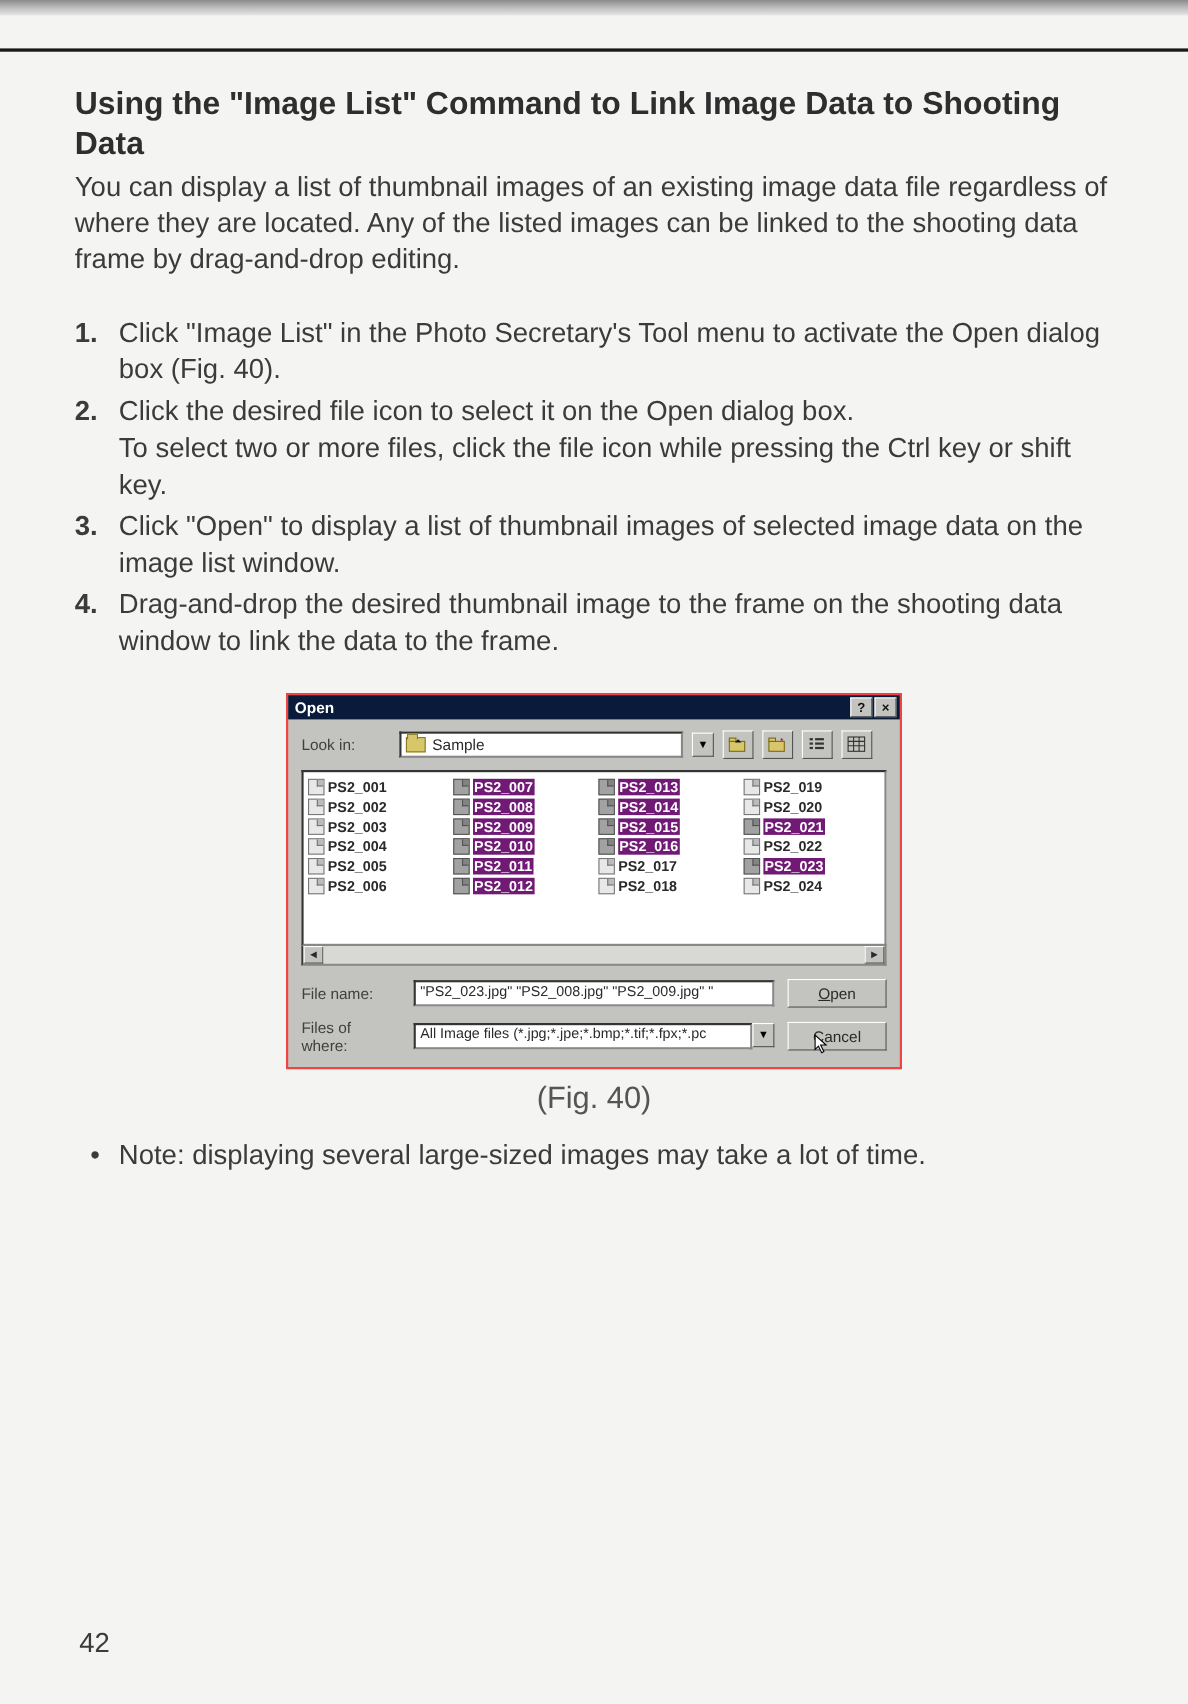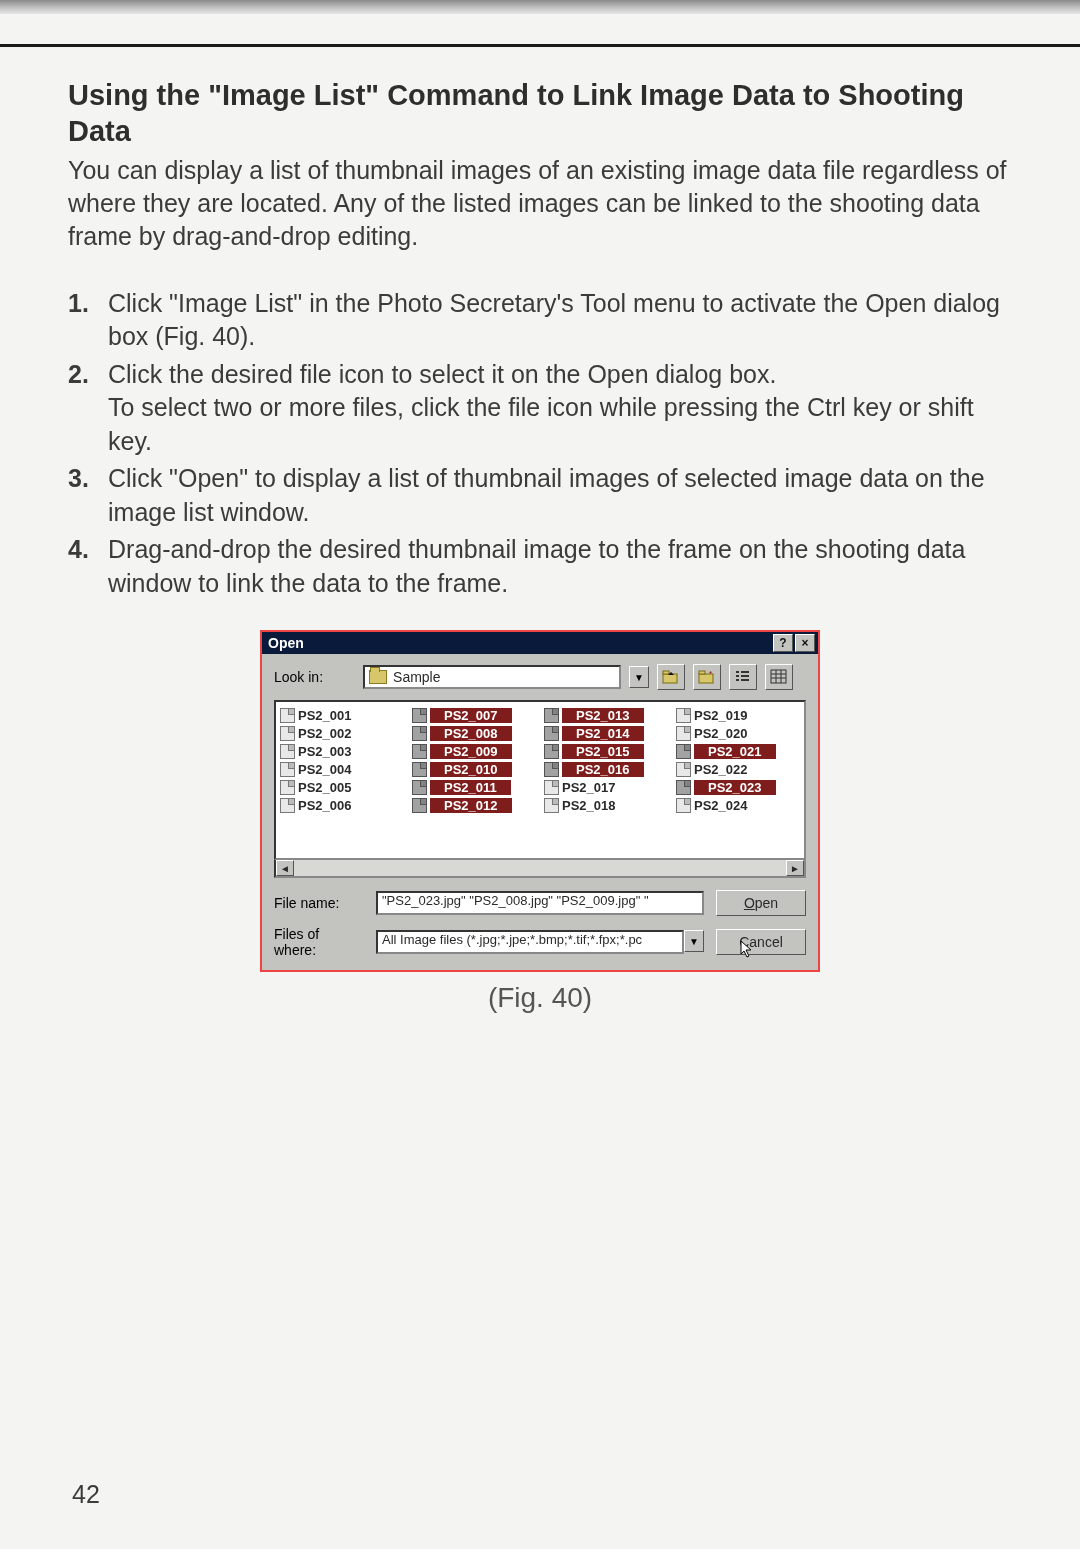--- a/index.html
+++ b/index.html
@@ -95,21 +95,21 @@
     width: 20px; height: 18px;
     background: #c3c3c0;
     border: 1px solid #fff;
     border-right-color:#555; border-bottom-color:#555;
     margin-left: 2px;
     display: flex; align-items:center; justify-content:center;
     font-size: 12px; font-weight: bold; color:#111;
   }
   .dlg-body { padding: 10px 12px 12px 12px; }
   .row-lookin { display:flex; align-items:center; gap:8px; margin-bottom:10px; }
-  .label { font-size:14px; color:#000000; }
+  .label { font-size:14px; color:#404040; }
   .lookin-field {
     flex: 0 0 258px;
     height: 24px;
     background: #fff;
     border: 2px inset #888;
     display:flex; align-items:center; gap:6px; padding:0 4px;margin-left:32px;
   }
   .folder-icon {
     width:18px;height:14px;background:#d8c76a;border:1px solid #8a7a20;position:relative;
   }
@@ -121,21 +121,21 @@
   .tool-btn {
     width:28px;height:26px;background:#c3c3c0;border:1px solid #fff;border-right-color:#555;border-bottom-color:#555;
     display:flex;align-items:center;justify-content:center;
   }
   .file-area {
     background:#fff;border:2px inset #888;height:160px;padding:6px 4px;overflow:hidden;
   }
   .file-cols { display:flex; gap:8px; }
   .file-col { flex:1; display:flex; flex-direction:column; gap:3px;font-weight:bold; }
   .file-item { display:flex; align-items:center; gap:3px; font-size:13px; white-space:nowrap; }
-  .file-item.sel .fname { background:#7f1d1d; color:#fff; padding:0 14px; }
+  .file-item.sel .fname { background:#701a75; color:#fff; padding:0 1px; }
   .doc-icon { width:15px; height:15px; background:#e8e8e8; border:1px solid #777; position:relative; }
   .doc-icon::after{content:"";position:absolute;right:0;top:0;width:5px;height:5px;background:#bbb;border-left:1px solid #777;border-bottom:1px solid #777;}
   .doc-icon.sel{filter:brightness(0.7) saturate(1.5);}
   .hscroll {
     display:flex; align-items:center; background:#c3c3c0; height:18px; border:2px inset #888; border-top:none;
   }
   .hs-btn{width:18px;height:100%;background:#c3c3c0;border:1px solid #fff;border-right-color:#555;border-bottom-color:#555;display:flex;align-items:center;justify-content:center;font-size:10px;}
   .hs-track{flex:1;background:#d8d8d4;height:100%;}
   .bottom-rows { display:grid; grid-template-columns: 90px 1fr 90px; gap:10px 12px; margin-top:12px; align-items:center; }
   .text-input {
@@ -352,16 +352,17 @@
             </div>
       </div>
       <svg class="cursor" viewBox="0 0 16 20">
             <path d="M1 1 L1 14 L4 11 L7 17 L9 16 L6 10 L11 10 Z" fill="#fff" stroke="#000"></path>
           </svg>
     </div>
   </div>
 
   <div class="fig-caption">(Fig. 40)</div>
 
+  <div class="note-row">Note: displaying several large-sized images may take a lot of time.</div>
 </div>
 
 <div class="page-number">42</div>
 </div>
 
 </body></html>

